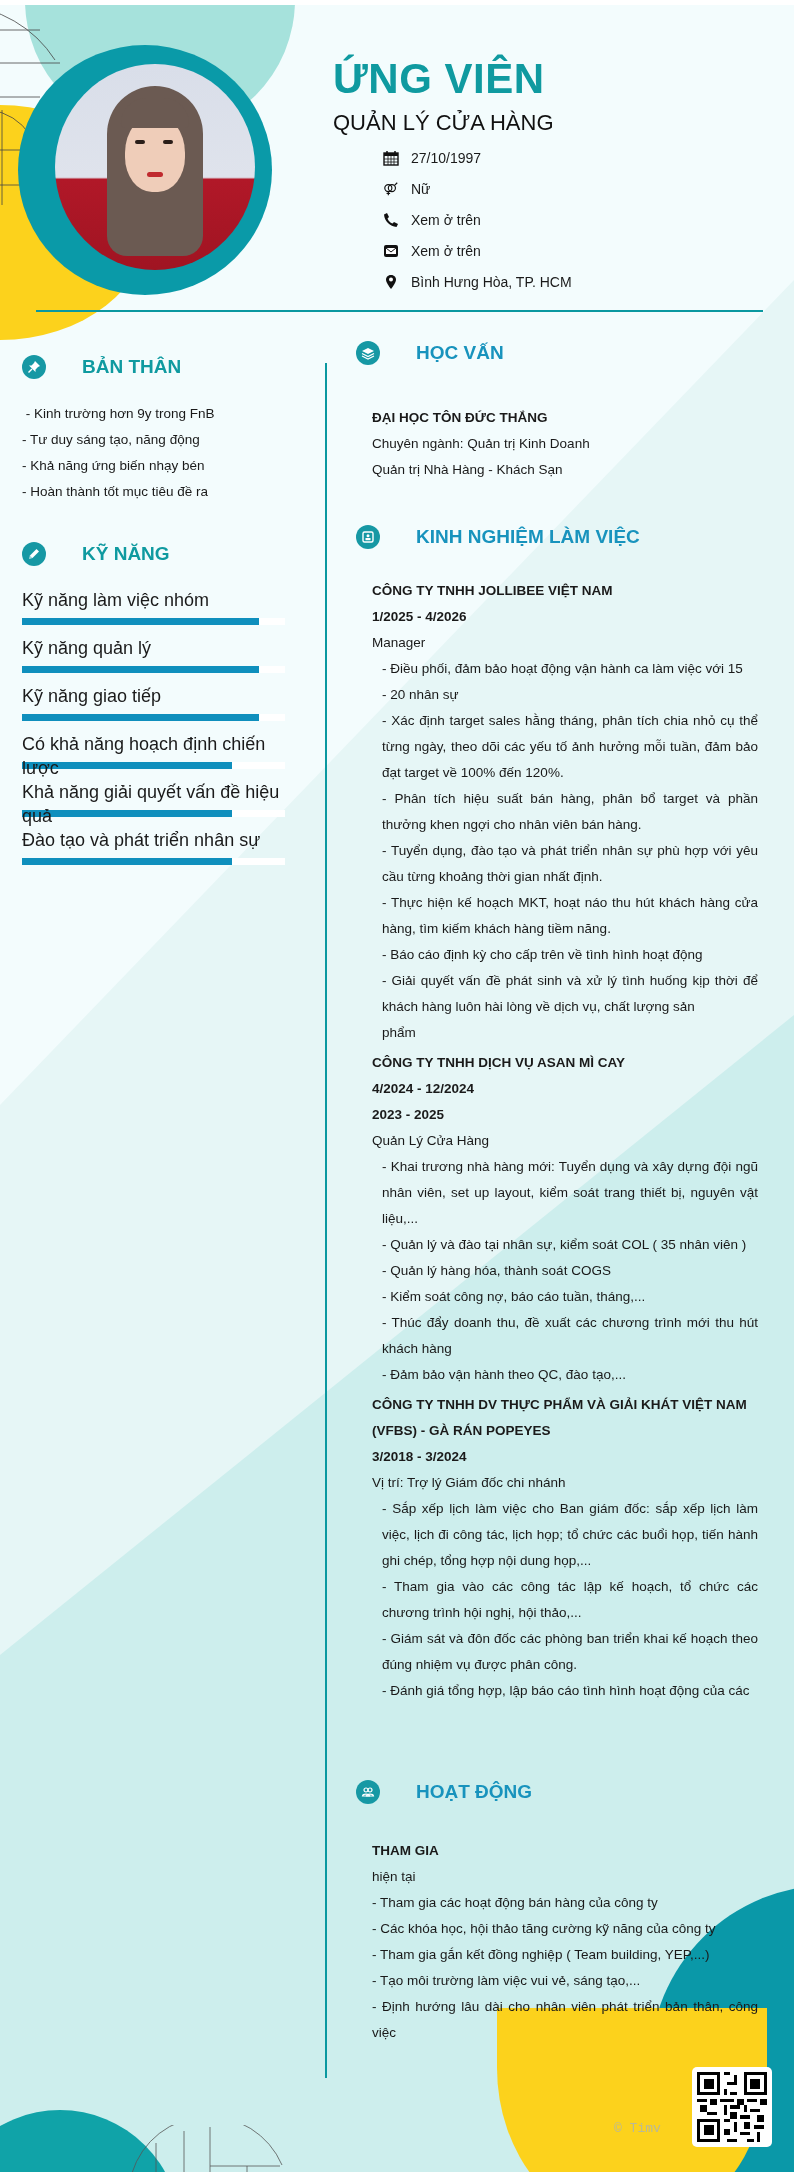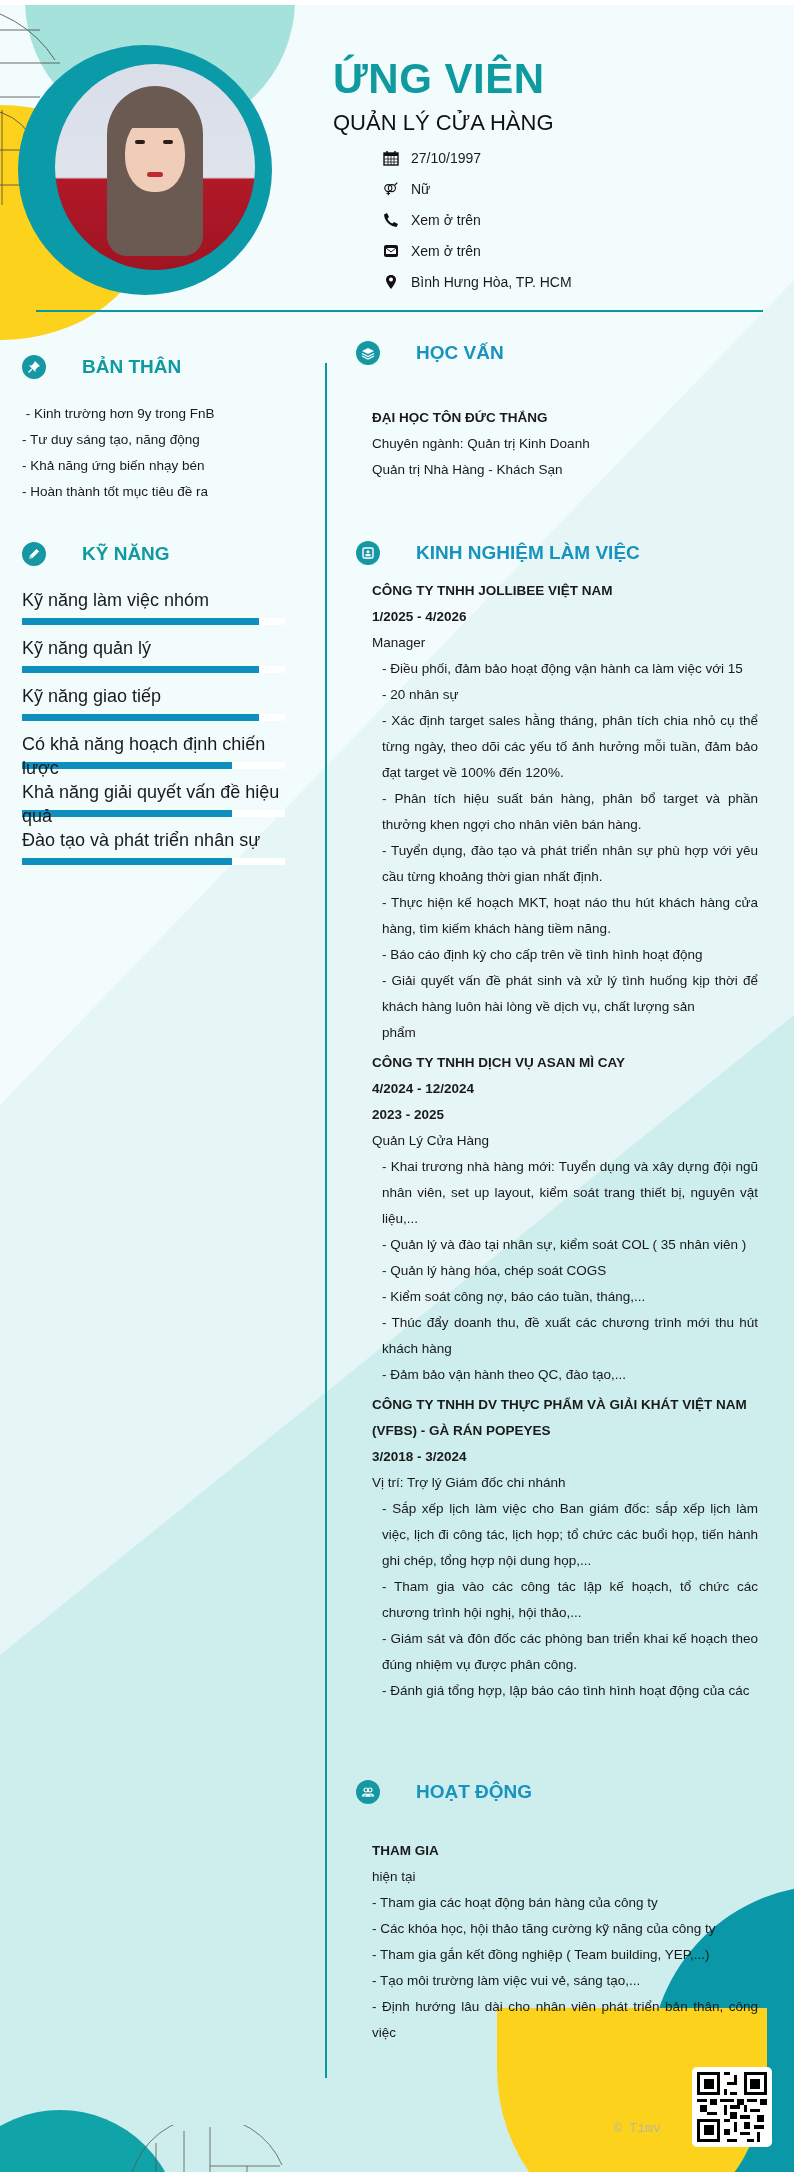--- a/index.html
+++ b/index.html
@@ -268,21 +268,21 @@
         </svg>
     </span>
     <span class="sec-title blue">HỌC VẤN</span>
   </div>
   <div class="right-col" style="top:400px;">
     <div class="edu-school">ĐẠI HỌC TÔN ĐỨC THẮNG</div>
     <div class="line">Chuyên ngành: Quản trị Kinh Doanh</div>
     <div class="line">Quản trị Nhà Hàng - Khách Sạn</div>
   </div>
 
-  <div class="sec-head" style="left:356px; top:536px;">
+  <div class="sec-head" style="left:356px; top:520px;">
     <span class="sec-icon">
       <svg viewBox="0 0 14 14">
           <rect x="2" y="2" width="10" height="10" rx="1.5" fill="none" stroke="#fff" stroke-width="1.4"></rect>
           <circle cx="7" cy="5.8" r="1.5" fill="#fff"></circle>
           <rect x="4.5" y="8" width="5" height="2.2" fill="#fff"></rect>
         </svg>
     </span>
     <span class="sec-title blue">KINH NGHIỆM LÀM VIỆC</span>
   </div>
   <div class="right-col" style="top:573px;" id="experience-list">
@@ -303,21 +303,21 @@
         </div>
       </div>
       <div class="job">
         <div class="line bold">CÔNG TY TNHH DỊCH VỤ ASAN MÌ CAY</div>
         <div class="line bold">4/2024 - 12/2024</div>
         <div class="line bold">2023 - 2025</div>
         <div class="line">Quản Lý Cửa Hàng</div>
         <div class="bullets">
           <div class="line">- Khai trương nhà hàng mới: Tuyển dụng và xây dựng đội ngũ nhân viên, set up layout, kiểm soát trang thiết bị, nguyên vật liệu,...</div>
           <div class="line">- Quản lý và đào tại nhân sự, kiểm soát COL ( 35 nhân viên )</div>
-          <div class="line">- Quản lý hàng hóa, chép soát COGS</div>
+          <div class="line">- Quản lý hàng hóa, thành soát COGS</div>
           <div class="line">- Kiểm soát công nợ, báo cáo tuần, tháng,...</div>
           <div class="line">- Thúc đẩy doanh thu, đề xuất các chương trình mới thu hút khách hàng</div>
           <div class="line">- Đảm bảo vận hành theo QC, đào tạo,...</div>
         </div>
       </div>
       <div class="job">
         <div class="line bold">CÔNG TY TNHH DV THỰC PHẨM VÀ GIẢI KHÁT VIỆT NAM (VFBS) - GÀ RÁN POPEYES</div>
         <div class="line bold">3/2018 - 3/2024</div>
         <div class="line">Vị trí: Trợ lý Giám đốc chi nhánh</div>
         <div class="bullets">

